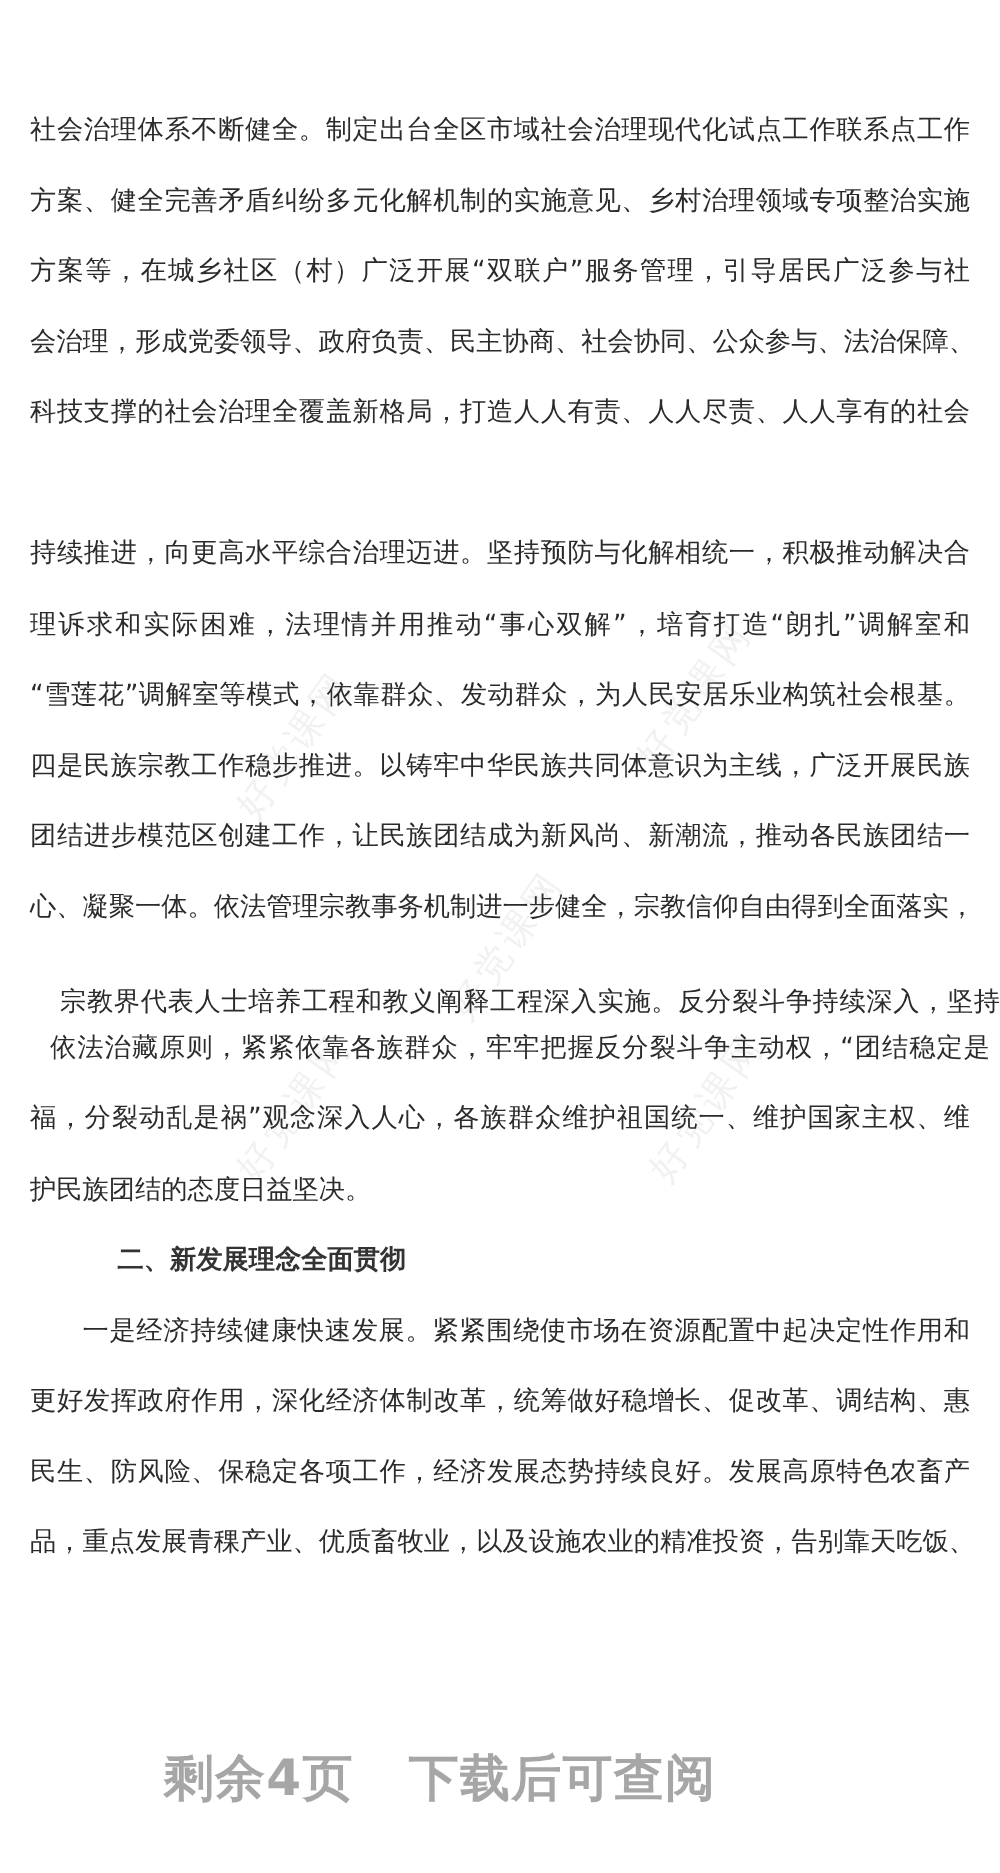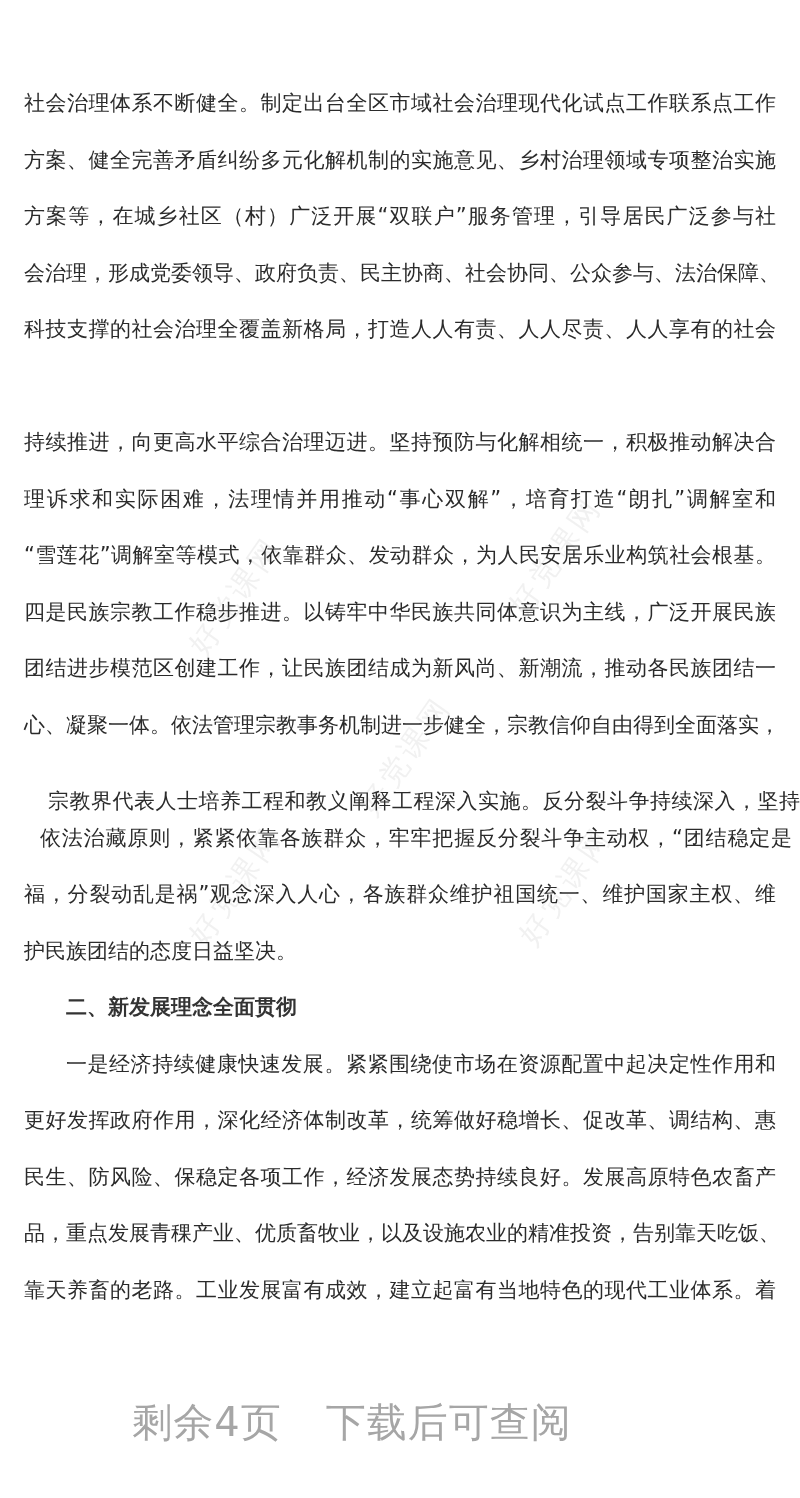--- a/index.html
+++ b/index.html
@@ -8,21 +8,21 @@
     .page { position: absolute; left: 0; top: 0; width: 800px; height: 1498px; }
     .line { position: absolute; left: 24px; width: 752px; font-size: 21px; line-height: 30px;
             white-space: nowrap; text-align: justify; text-align-last: justify; letter-spacing: 0px; }
     .line.indent { left: 66px; width: 710px; }
     .line.last { text-align-last: left; }
     .heading { position: absolute; left: 66px; font-size: 21px; line-height: 30px; font-weight: bold; color: #333; }
     .watermark { position: absolute; font-size: 30px; color: rgba(180,180,180,0.18);
                  transform: rotate(-55deg); transform-origin: left top; white-space: nowrap;
                  pointer-events: none; letter-spacing: 4px; }
     .more { position: absolute; left: 0; width: 704px; top: 1395px; text-align: center;
-            font-size: 40px; font-weight: normal; color: #a6a6a6; letter-spacing: 1px; }
+            font-size: 40px; font-weight: bold; color: #a6a6a6; letter-spacing: 1px; }
     .more .gap { display: inline-block; width: 44px; }
   </style>
 </head>
 <body>
 
 <div class="page">
 
   <div class="watermark" style="left:180px; top:640px;">好党课网</div>
   <div class="watermark" style="left:500px; top:600px;">好党课网</div>
   <div class="watermark" style="left:350px; top:800px;">好党课网</div>
@@ -38,24 +38,23 @@
   <div class="line" style="top:484px;">理诉求和实际困难，法理情并用推动“事心双解”，培育打造“朗扎”调解室和</div>
   <div class="line" style="top:540px;">“雪莲花”调解室等模式，依靠群众、发动群众，为人民安居乐业构筑社会根基。</div>
   <div class="line" style="top:597px;">四是民族宗教工作稳步推进。以铸牢中华民族共同体意识为主线，广泛开展民族</div>
   <div class="line" style="top:653px;">团结进步模范区创建工作，让民族团结成为新风尚、新潮流，推动各民族团结一</div>
   <div class="line" style="top:710px;">心、凝聚一体。依法管理宗教事务机制进一步健全，宗教信仰自由得到全面落实，</div>
   <div class="line" style="top:786px;margin-left:24px;">宗教界代表人士培养工程和教义阐释工程深入实施。反分裂斗争持续深入，坚持</div>
   <div class="line" style="top:823px;margin-left:16px;">依法治藏原则，紧紧依靠各族群众，牢牢把握反分裂斗争主动权，“团结稳定是</div>
   <div class="line" style="top:879px;">福，分裂动乱是祸”观念深入人心，各族群众维护祖国统一、维护国家主权、维</div>
   <div class="line last" style="top:936px;">护民族团结的态度日益坚决。</div>
 
-  <div class="heading" style="top:992px;">二、新发展理念全面贯彻</div>
+  <div class="heading" style="top:992px;margin-left:28px;">二、新发展理念全面贯彻</div>
 
   <div class="line indent" style="top:1049px;">一是经济持续健康快速发展。紧紧围绕使市场在资源配置中起决定性作用和</div>
   <div class="line" style="top:1105px;">更好发挥政府作用，深化经济体制改革，统筹做好稳增长、促改革、调结构、惠</div>
   <div class="line" style="top:1162px;">民生、防风险、保稳定各项工作，经济发展态势持续良好。发展高原特色农畜产</div>
   <div class="line" style="top:1218px;">品，重点发展青稞产业、优质畜牧业，以及设施农业的精准投资，告别靠天吃饭、</div>
-  <div class="line" style="top:1275px;">靠天养畜的老路。工业发展富有成效，建立起富有当地特色的现代工业体系。着</div>
 
   <div class="more">
     <span>剩余4页</span><span class="gap"></span><span>下载后可查阅</span>
   </div>
 </div>
 
 </body></html>

